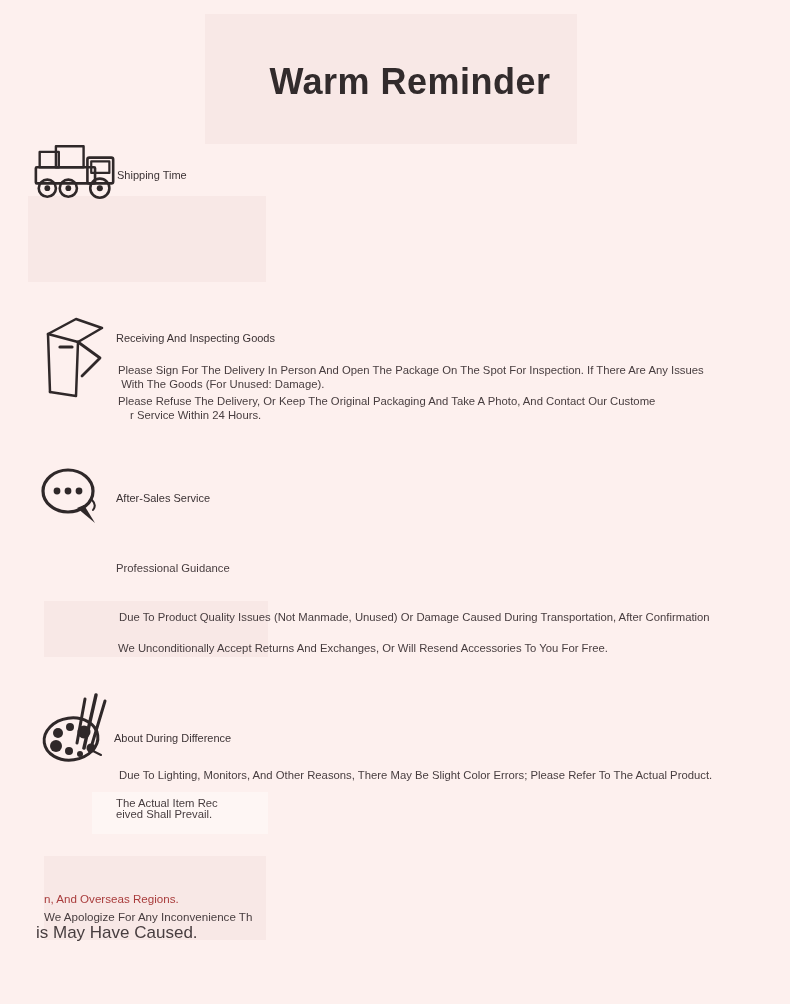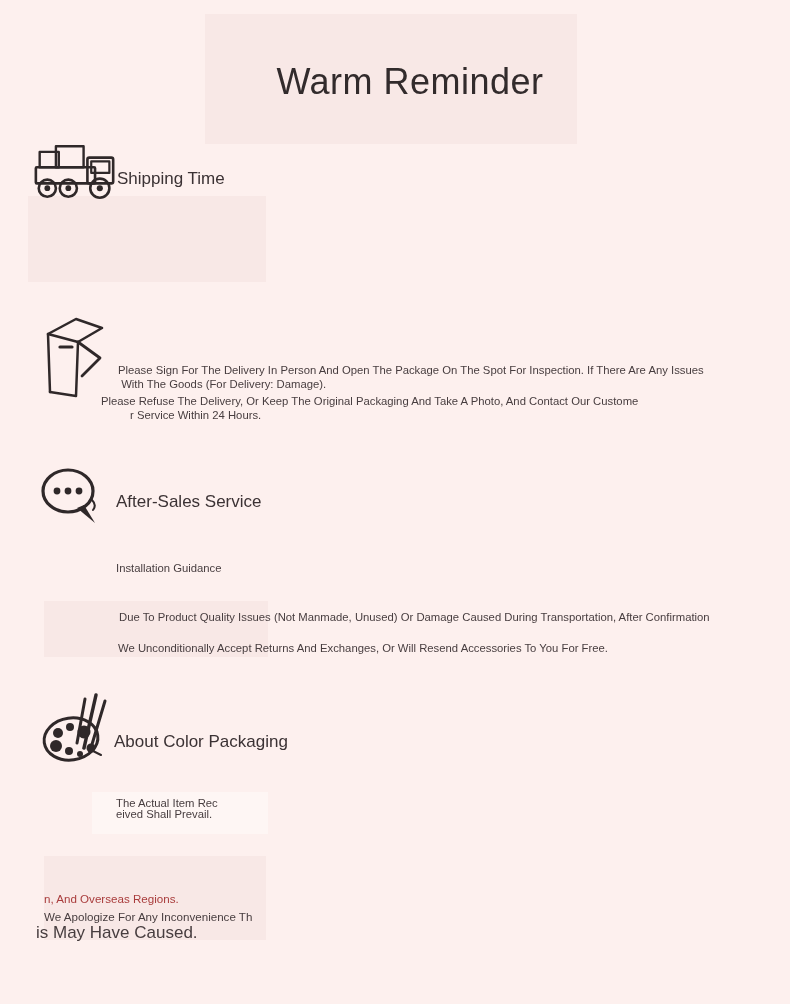--- a/index.html
+++ b/index.html
@@ -9,26 +9,26 @@
     background:#fdf0ee;
     overflow:hidden;
     font-family:"Liberation Sans", sans-serif;
     color:#473d3f;
   }
   .patch { position:absolute; background:rgba(224,190,190,0.16); pointer-events:none; }
   .patch.light { background:rgba(255,255,255,0.38); }
   .title {
     position:absolute; left:30px; top:60px; width:760px;
     margin:0; text-align:center;
-    font-size:36px; line-height:44px; font-weight:400;
+    font-size:36px; line-height:44px; font-weight:700;
     color:#322b2c; letter-spacing:0.5px;
   }
   .heading {
     position:absolute; white-space:nowrap;
-    font-size:17px; color:#3b3234;
+    font-size:11px; color:#3b3234;
   }
   .line {
     position:absolute; white-space:pre;
     font-size:11.3px; color:#473d3f;
   }
   .line.note { color:#a93c3c; font-size:11.6px; }
   .icon { position:absolute; }
   .icon * { vector-effect:non-scaling-stroke; }
   svg .stroke { fill:none; stroke:#2f2829; stroke-linecap:round; stroke-linejoin:round; }
   svg .fill { fill:#2f2829; stroke:none; }
@@ -61,55 +61,57 @@
   </svg>
   <div class="heading" style="left:117px;top:169px">Shipping Time</div>
 
   <svg class="icon" style="left:40px;top:306px" width="66" height="92" viewBox="0 0 66 92">
     <path class="stroke" stroke-width="2.5" d="M8,28 L36,13 L62,22 L38,36 Z"></path>
     <path class="stroke" stroke-width="2.5" d="M8,28 L10,86"></path>
     <path class="stroke" stroke-width="2.5" d="M10,86 L36,90 L38,36"></path>
     <path class="stroke" stroke-width="2.8" d="M38,36 L60,52 L42,70"></path>
     <path class="stroke" stroke-width="3.2" d="M20,41 L32,41"></path>
   </svg>
+  <div class="heading" style="left:116px;top:332px">Receiving And Inspecting Goods</div>
   <div class="line" style="left:118px;top:364px">Please Sign For The Delivery In Person And Open The Package On The Spot For Inspection. If There Are Any Issues</div>
-  <div class="line" style="left:118px;top:378px"> With The Goods (For Delivery: Damage).</div>
-  <div class="line" style="left:101px;top:395px">Please Refuse The Delivery, Or Keep The Original Packaging And Take A Photo, And Contact Our Custome</div>
+  <div class="line" style="left:118px;top:378px"> With The Goods (For Unused: Damage).</div>
+  <div class="line" style="left:118px;top:395px">Please Refuse The Delivery, Or Keep The Original Packaging And Take A Photo, And Contact Our Custome</div>
   <div class="line" style="left:130px;top:409px">r Service Within 24 Hours.</div>
 
   <svg class="icon" style="left:39px;top:466px" width="66" height="60" viewBox="0 0 66 60">
     <ellipse class="stroke" stroke-width="3.2" cx="29" cy="25" rx="25" ry="21"></ellipse>
     <polygon class="fill" points="38,42 56,57 45,39"></polygon>
     <path class="stroke" stroke-width="2" d="M53,34 Q58,39 54,44"></path>
     <circle class="fill" cx="18" cy="25" r="3.4"></circle>
     <circle class="fill" cx="29" cy="25" r="3.4"></circle>
     <circle class="fill" cx="40" cy="25" r="3.4"></circle>
   </svg>
   <div class="heading" style="left:116px;top:492px">After-Sales Service</div>
-  <div class="line" style="left:116px;top:562px">Installation Guidance</div>
+  <div class="line" style="left:116px;top:562px">Professional Guidance</div>
   <div class="line" style="left:119px;top:611px">Due To Product Quality Issues (Not Manmade, Unused) Or Damage Caused During Transportation, After Confirmation</div>
   <div class="line" style="left:118px;top:642px">We Unconditionally Accept Returns And Exchanges, Or Will Resend Accessories To You For Free.</div>
 
   <svg class="icon" style="left:41px;top:693px" width="74" height="74" viewBox="0 0 74 74">
     <g transform="rotate(-8 30 46)">
       <ellipse class="stroke" stroke-width="3" cx="30" cy="46" rx="27" ry="21"></ellipse>
     </g>
     <circle class="fill" cx="17" cy="40" r="5"></circle>
     <circle class="fill" cx="29" cy="34" r="4"></circle>
     <circle class="fill" cx="43" cy="39" r="6.5"></circle>
     <circle class="fill" cx="15" cy="53" r="6"></circle>
     <circle class="fill" cx="28" cy="58" r="4"></circle>
     <circle class="fill" cx="39" cy="61" r="3"></circle>
     <circle class="fill" cx="50" cy="55" r="4.5"></circle>
     <path class="stroke" stroke-width="3" d="M44,6 L36,50"></path>
     <path class="stroke" stroke-width="3.4" d="M55,2 L43,55"></path>
     <path class="stroke" stroke-width="3" d="M64,8 L49,58"></path>
     <path class="stroke" stroke-width="2" d="M52,58 L60,62"></path>
   </svg>
-  <div class="heading" style="left:114px;top:732px">About Color Packaging</div>
+  <div class="heading" style="left:114px;top:732px">About During Difference</div>
+  <div class="line" style="left:119px;top:769px">Due To Lighting, Monitors, And Other Reasons, There May Be Slight Color Errors; Please Refer To The Actual Product.</div>
   <div class="line" style="left:116px;top:797px">The Actual Item Rec</div>
   <div class="line" style="left:116px;top:808px">eived Shall Prevail.</div>
 
   <div class="line note" style="left:44px;top:892px">n, And Overseas Regions.</div>
   <div class="line" style="left:44px;top:910px;font-size:11.6px">We Apologize For Any Inconvenience Th</div>
   <div class="line" style="left:36px;top:923px;font-size:17px">is May Have Caused.</div>
 
 </div>
 
 </body></html>

